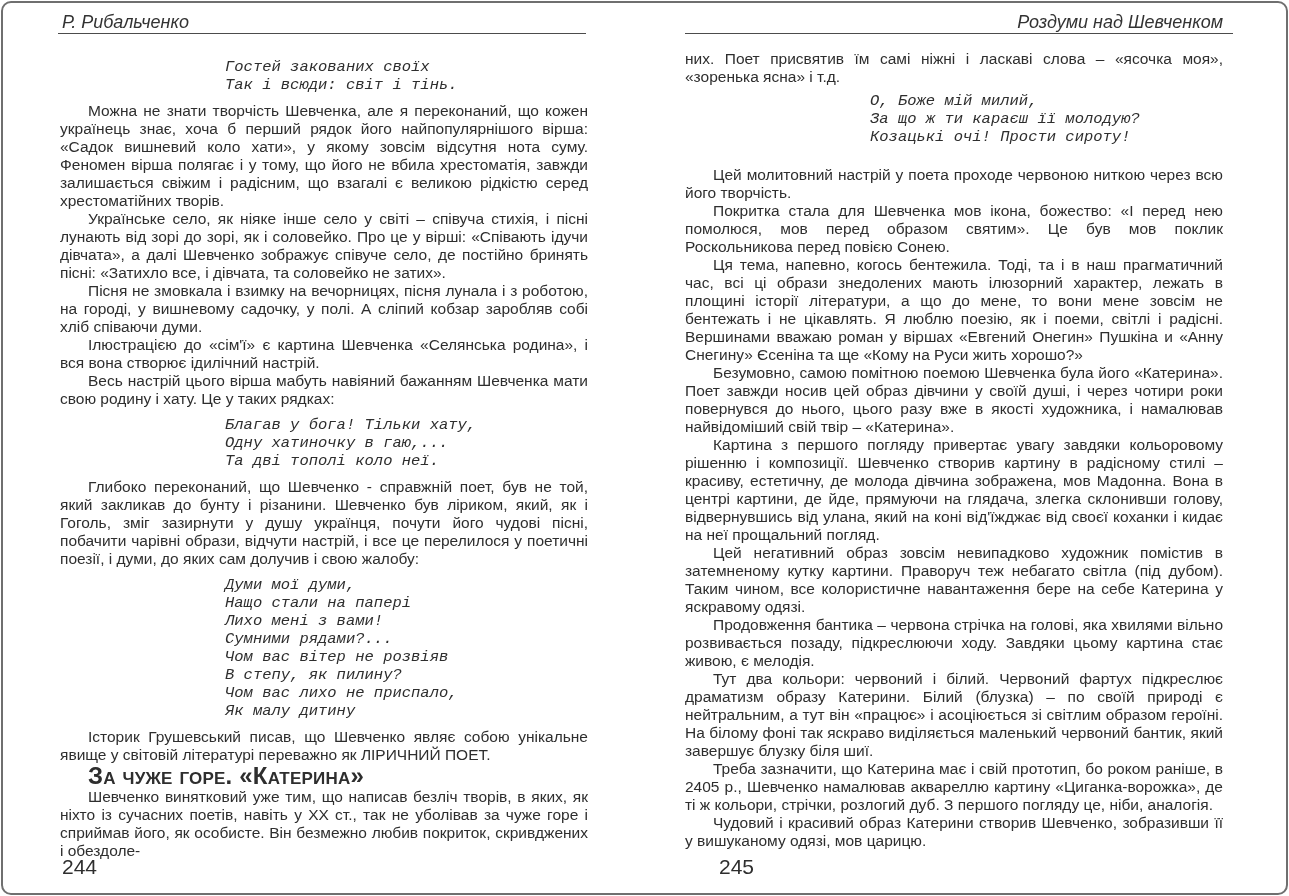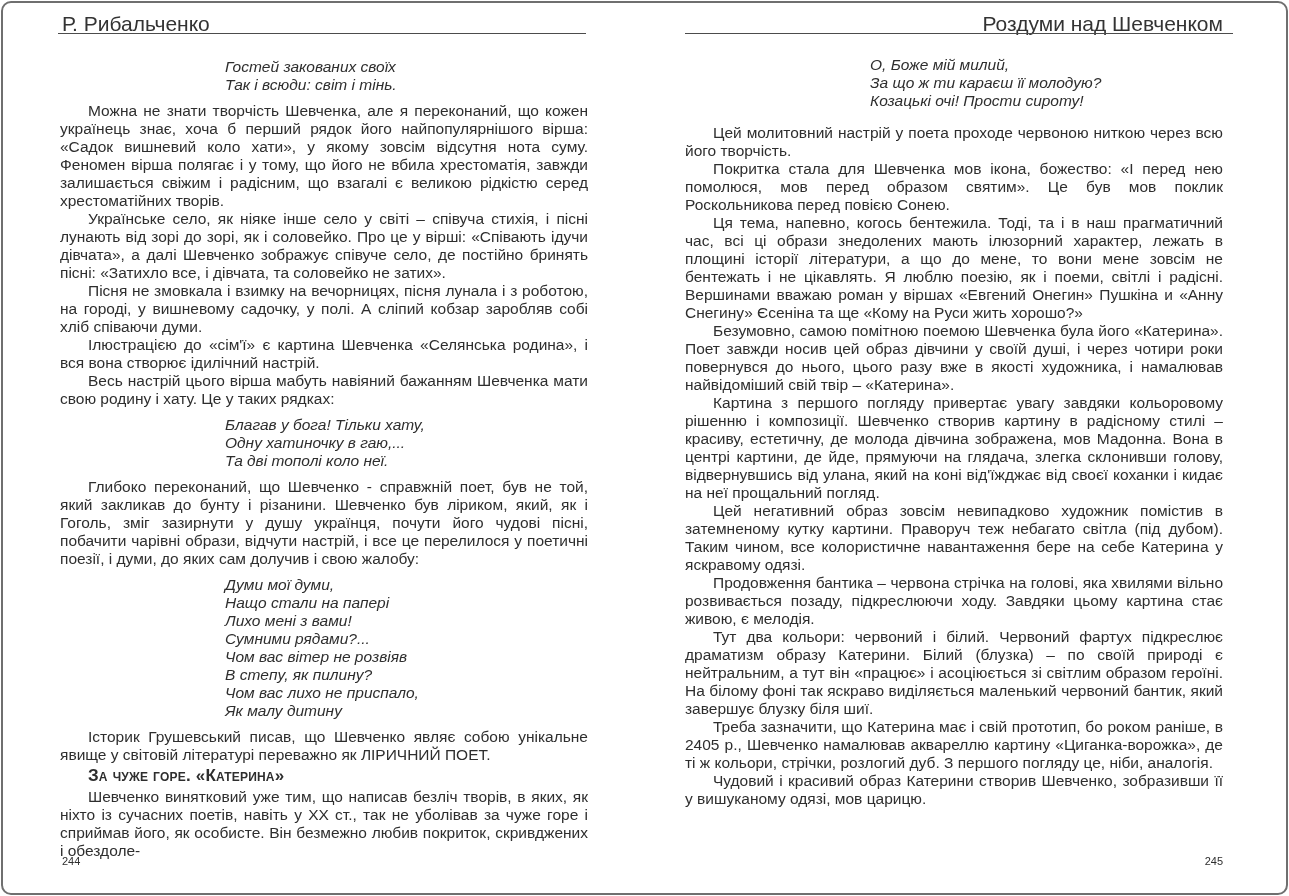--- a/index.html
+++ b/index.html
@@ -5,47 +5,47 @@
   html,body{margin:0;padding:0;background:#ffffff;}
   .stage{
     position:relative;width:1289px;height:896px;background:#fff;
     font-family:"Liberation Sans",sans-serif;color:#2e2e2e;overflow:hidden;
   }
   .frame{
     position:absolute;left:1px;top:1px;width:1283px;height:890px;
     border:2px solid #6f6f6f;border-radius:10px;pointer-events:none;
   }
   .running-head{
-    position:absolute;top:12px;font-size:21px;color:#333;
+    position:absolute;top:12px;font-style:italic;font-size:18px;color:#333;
     white-space:nowrap;
   }
   .rh-left{left:62px;}
   .rh-right{left:685px;width:538px;text-align:right;}
   .rule{position:absolute;top:33px;height:1px;background:#4c4c4c;}
   .rule-left{left:58px;width:528px;}
   .rule-right{left:685px;width:548px;}
   .col{
     position:absolute;top:50px;font-size:15.5px;line-height:18px;
     text-align:justify;hyphens:none;
   }
   .col-left{left:60px;width:528px;}
   .col-right{left:685px;width:538px;}
   .col p{margin:0;}
   .para{text-indent:28px;}
   .para-flush{text-indent:0;}
-  .poem{font-style:italic;margin:8px 0 8px 165px;text-align:left;}
-  .col-right .poem{margin-left:185px;margin-top:6px;margin-bottom:14px;}
+  .poem{font-style:italic;margin:8px 0 8px 165px;text-align:left;font-family:Liberation Mono, monospace;}
+  .col-right .poem{margin-left:185px;margin-top:6px;margin-bottom:20px;}
   .poem-line{white-space:nowrap;}
   .heading{
-    font-variant:small-caps;font-weight:bold;font-size:17px;line-height:24px;
+    font-variant:small-caps;font-weight:bold;font-size:24px;line-height:24px;
     margin:14px 0 10px;text-align:left;text-indent:28px;letter-spacing:.2px;
   }
-  .pagenum{position:absolute;top:855px;font-size:11px;color:#2e2e2e;}
+  .pagenum{position:absolute;top:855px;font-size:21px;color:#2e2e2e;}
   .pn-left{left:62px;}
-  .pn-right{left:685px;width:538px;text-align:right;}
+  .pn-right{left:719px;width:538px;text-align:left;}
 </style>
 </head>
 <body>
 
 <div class="stage">
   <div class="frame"></div>
 
   <div class="running-head rh-left">Р. Рибальченко</div>
   <div class="running-head rh-right">Роздуми над Шевченком</div>
 
@@ -77,20 +77,21 @@
         <div class="poem-line">В степу, як пилину?</div>
         <div class="poem-line">Чом вас лихо не приспало,</div>
         <div class="poem-line">Як малу дитину</div>
       </div>
       <p class="para">Історик Грушевський писав, що Шевченко являє собою унікальне явище у світовій літературі переважно як ЛІРИЧНИЙ ПОЕТ.</p>
       <p class="heading">За чуже горе. «Катерина»</p>
       <p class="para">Шевченко винятковий уже тим, що написав безліч творів, в яких, як ніхто із сучасних поетів, навіть у ХХ ст., так не уболівав за чуже горе і сприймав його, як особисте. Він безмежно любив покриток, скривджених і обездоле-</p>
     </div>
 
   <div class="col col-right">
+      <p class="para-flush">них. Поет присвятив їм самі ніжні і ласкаві слова – «ясочка моя», «зоренька ясна» і т.д.</p>
       <div class="poem">
         <div class="poem-line">О, Боже мій милий,</div>
         <div class="poem-line">За що ж ти караєш її молодую?</div>
         <div class="poem-line">Козацькі очі! Прости сироту!</div>
       </div>
       <p class="para">Цей молитовний настрій у поета проходе червоною ниткою через всю його творчість.</p>
       <p class="para">Покритка стала для Шевченка мов ікона, божество: «І перед нею помолюся, мов перед образом святим». Це був мов поклик Роскольникова перед повією Сонею.</p>
       <p class="para">Ця тема, напевно, когось бентежила. Тоді, та і в наш прагматичний час, всі ці образи знедолених мають ілюзорний характер, лежать в площині історії літератури, а що до мене, то вони мене зовсім не бентежать і не цікавлять. Я люблю поезію, як і поеми, світлі і радісні. Вершинами вважаю роман у віршах «Евгений Онегин» Пушкіна и «Анну Снегину» Єсеніна та ще «Кому на Руси жить хорошо?»</p>
       <p class="para">Безумовно, самою помітною поемою Шевченка була його «Катерина». Поет завжди носив цей образ дівчини у своїй душі, і через чотири роки повернувся до нього, цього разу вже в якості художника, і намалював найвідоміший свій твір – «Катерина».</p>
       <p class="para">Картина з першого погляду привертає увагу завдяки кольоровому рішенню і композиції. Шевченко створив картину в радісному стилі – красиву, естетичну, де молода дівчина зображена, мов Мадонна. Вона в центрі картини, де йде, прямуючи на глядача, злегка склонивши голову, відвернувшись від улана, який на коні від'їжджає від своєї коханки і кидає на неї прощальний погляд.</p>

